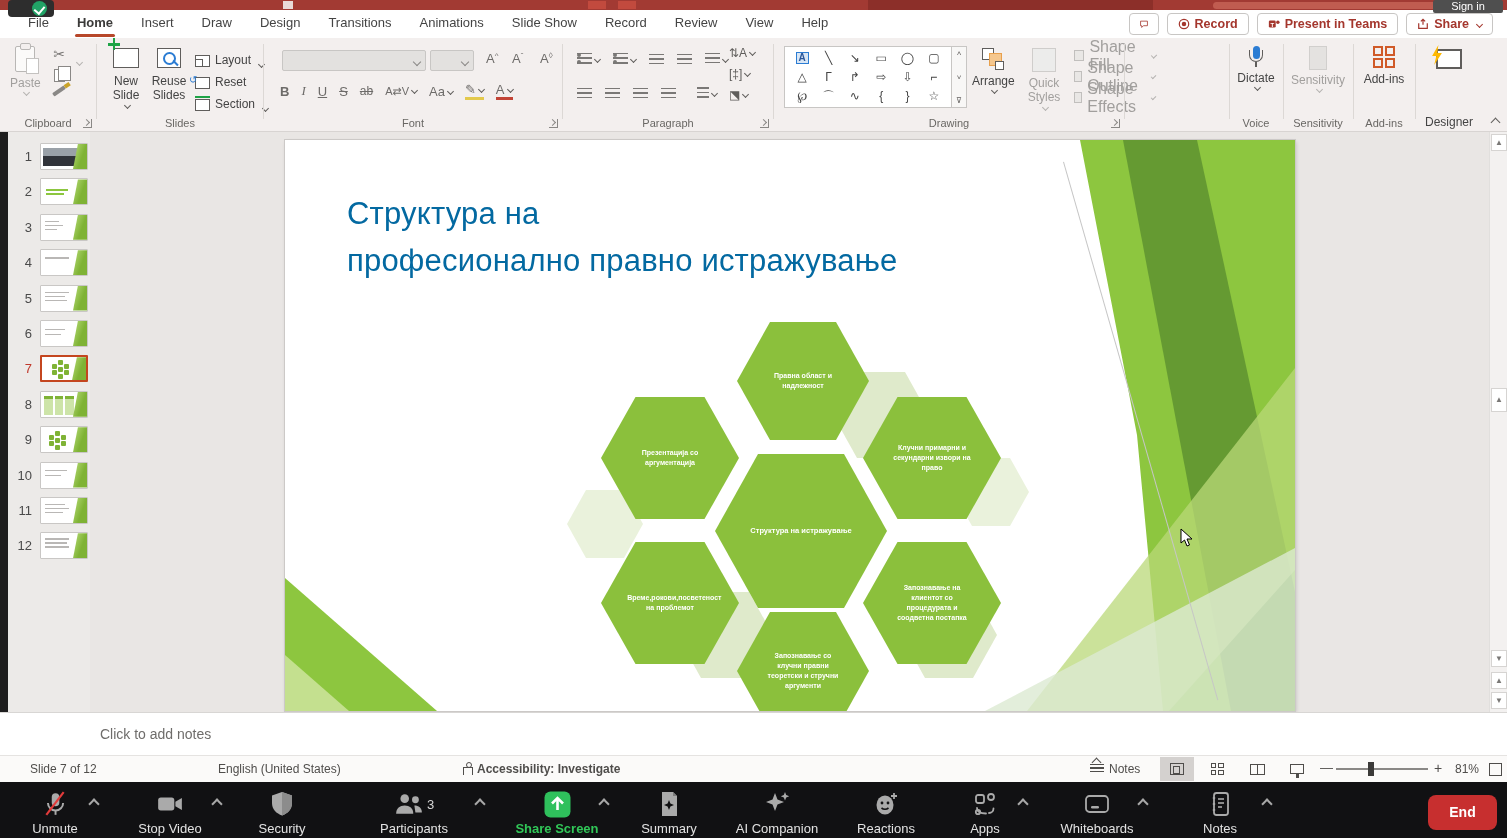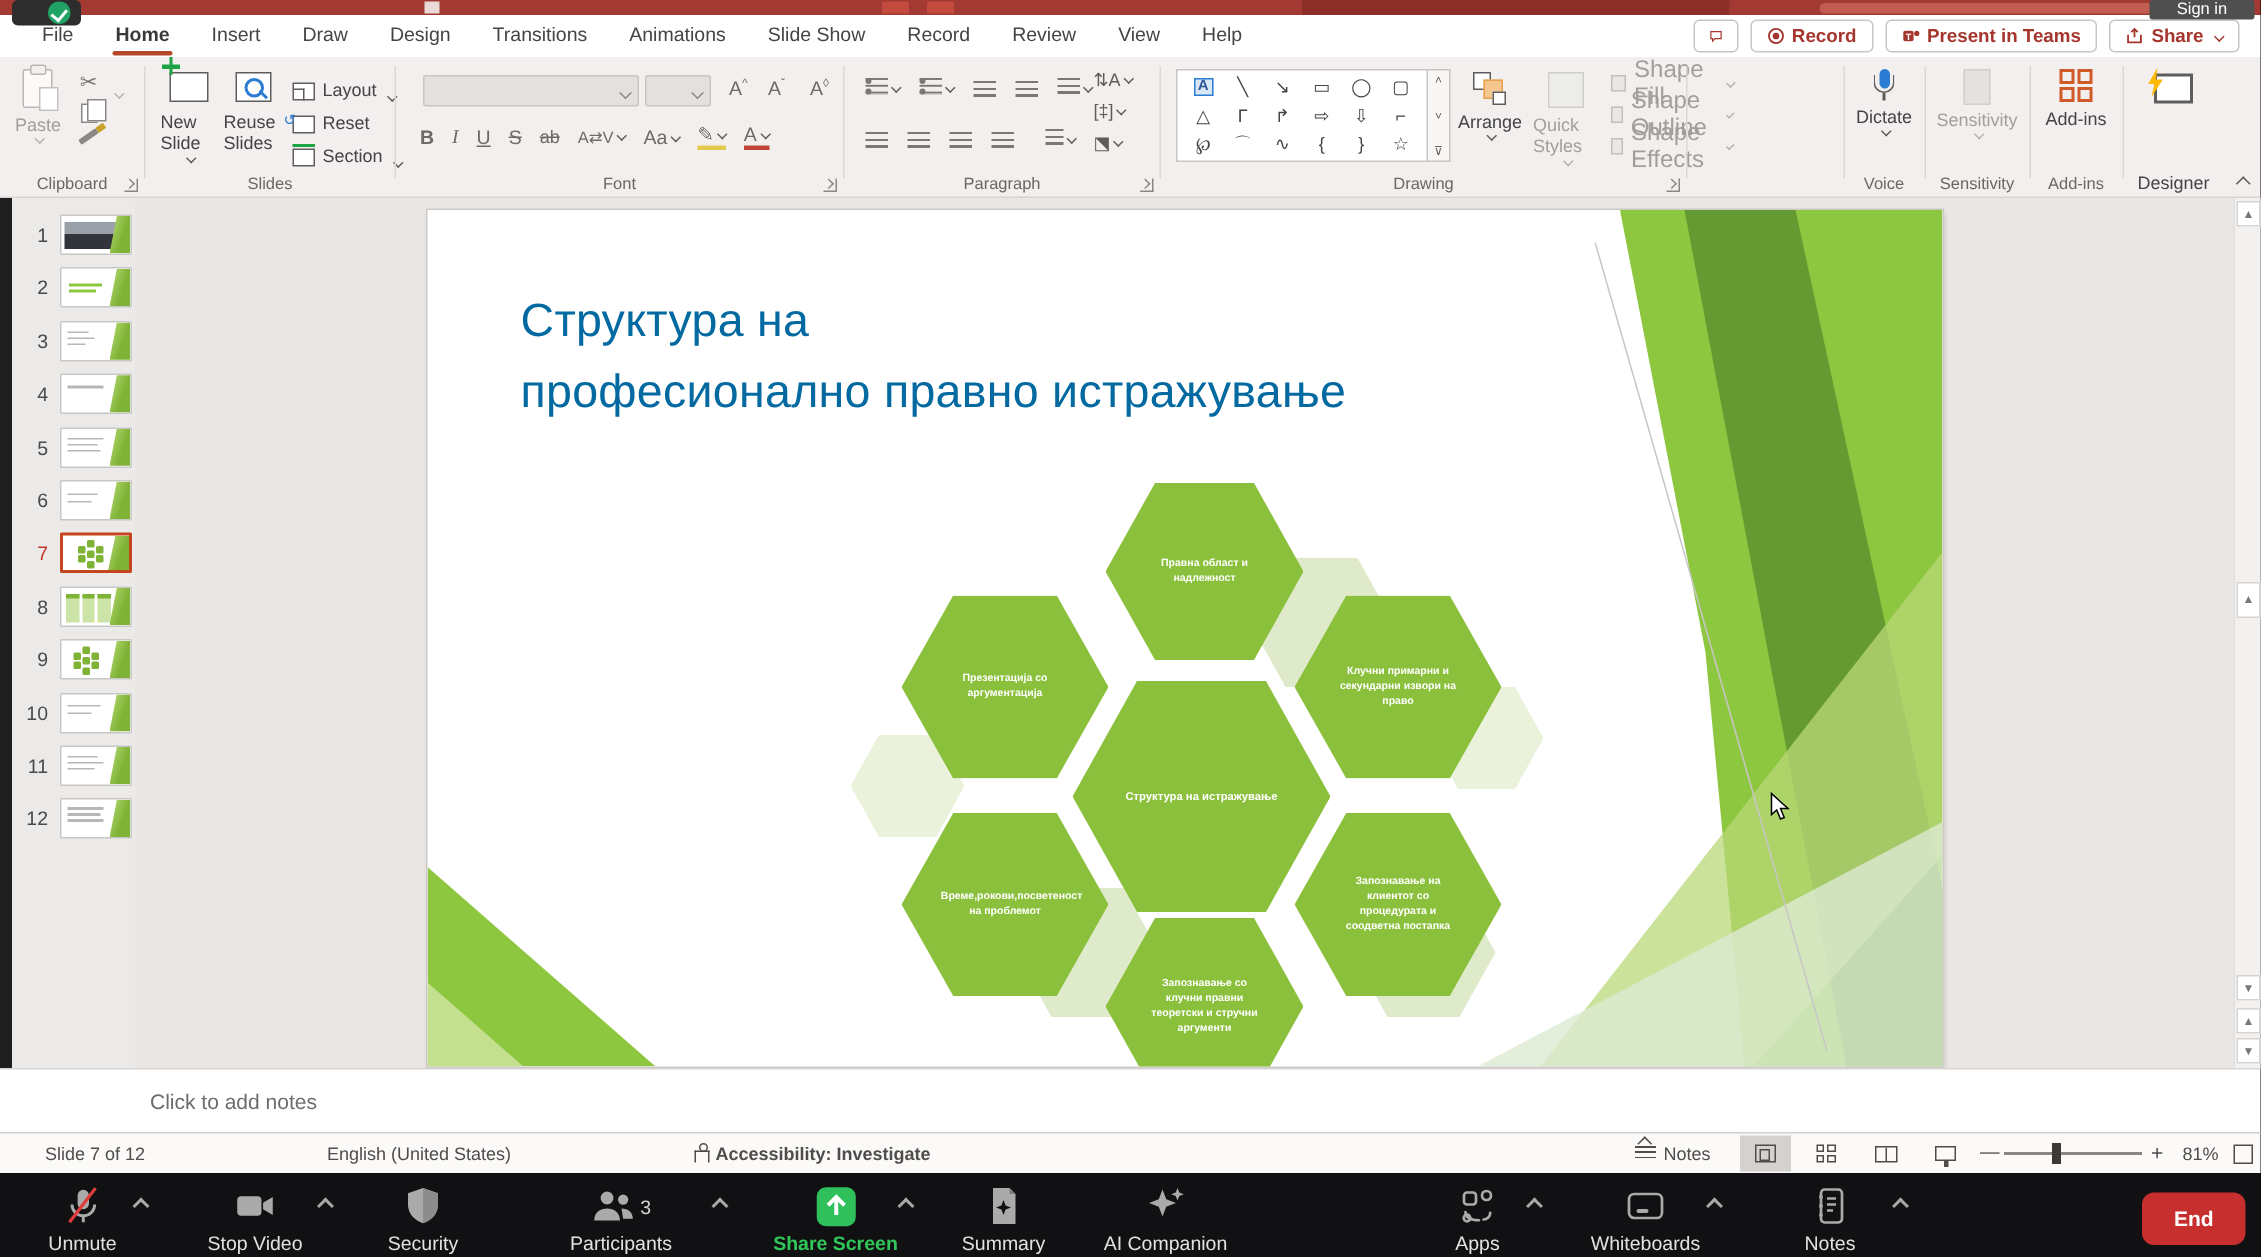--- a/index.html
+++ b/index.html
@@ -33,21 +33,21 @@
 
   
   #ribbon { position:absolute; left:0; top:38px; width:1507px; height:94px; background:#f3efee; border-bottom:1px solid #d8d4d2; }
   .grp-label { position:absolute; bottom:3px; width:100%; text-align:center; font-size:11px; color:#696764; }
   .vdiv { position:absolute; top:6px; bottom:12px; width:1px; background:#dcd8d5; }
   .ribbon-grp { position:absolute; top:0; height:94px; }
   .launcher { position:absolute; right:4px; bottom:4px; width:9px; height:9px;
      border-right:1.5px solid #8a8886; border-bottom:1.5px solid #8a8886; }
   .launcher::after { content:""; position:absolute; right:2px; bottom:2px; width:4px; height:4px;
      border-right:1.5px solid #8a8886; border-bottom:1.5px solid #8a8886; transform:rotate(-45deg); }
-  .big-btn { display:flex; flex-direction:column; align-items:center; font-size:12px; color:#444; }
+  .big-btn { display:flex; flex-direction:column; align-items:center; font-size:12px; color:#444; text-align:center; }
   .gray { color:#a19f9d !important; }
   .cv { display:inline-block; width:5px; height:5px; border-right:1.2px solid #605e5c; border-bottom:1.2px solid #605e5c;
      transform:rotate(45deg); margin-left:3px; vertical-align:2px; }
   .cv.gray-cv { border-color:#b5b3b1; }
   .mini-row { display:flex; align-items:flex-end; font-size:12px; color:#444; gap:5px; height:22px; }
   
   .clip-icon { width:20px; height:26px; border:1.5px solid #b9b7b5; border-radius:2px; position:relative; background:#fbfaf9; }
   .clip-icon::before { content:""; position:absolute; left:4px; top:-4px; width:9px; height:5px; border:1.5px solid #b9b7b5; background:#f3efee; border-radius:2px; }
   .clip-icon::after { content:""; position:absolute; right:-5px; bottom:-3px; width:11px; height:14px; border:1.5px solid #c4c2c0; background:#fff; }
   .sciss { font-size:14px; color:#7a7876; }
@@ -744,20 +744,32 @@
   <div class="mitem" style="left:722px;">
     <div class="ic">
         <svg width="28" height="28" viewBox="0 0 28 28">
       <path d="M12 3 l2.5 6.5 6.5 2.5 -6.5 2.5 -2.5 6.5 -2.5-6.5 -6.5-2.5 6.5-2.5 Z" fill="#aaa"></path>
       <path d="M22 2 l1.2 3 3 1.2 -3 1.2 -1.2 3 -1.2-3 -3-1.2 3-1.2 Z" fill="#aaa"></path>
     </svg>
       </div>
     <div class="lbl">AI Companion</div>
   </div>
 
+  <div class="mitem" style="left:831px;">
+    <div class="ic">
+        <svg width="26" height="26" viewBox="0 0 26 26">
+      <ellipse cx="12" cy="14" rx="8.5" ry="9.5" fill="#aaa"></ellipse>
+      <circle cx="9" cy="12" r="1.4" fill="#111113"></circle>
+      <circle cx="15" cy="12" r="1.4" fill="#111113"></circle>
+      <path d="M8.5 17 a5 4 0 0 0 7 0" fill="none" stroke="#111113" stroke-width="1.6"></path>
+      <path d="M21 2 v6 M18 5 h6" stroke="#aaa" stroke-width="1.8"></path>
+    </svg>
+      </div>
+    <div class="lbl">Reactions</div>
+  </div>
 
   <div class="mitem" style="left:930px;">
     <div class="ic">
         <svg width="26" height="26" viewBox="0 0 26 26">
       <circle cx="19" cy="6" r="3" fill="none" stroke="#aaa" stroke-width="1.8"></circle>
       <rect x="4" y="4" width="8" height="8" rx="2" fill="none" stroke="#aaa" stroke-width="1.8"></rect>
       <path d="M5 17 c0 4.5 5 5.5 9 5.5 M17 22 c2.5 0 4.5-2 4.5-4.5" fill="none" stroke="#aaa" stroke-width="1.8" stroke-linecap="round"></path>
       <circle cx="6" cy="21" r="2.2" fill="none" stroke="#aaa" stroke-width="1.8"></circle>
     </svg>
       </div>

